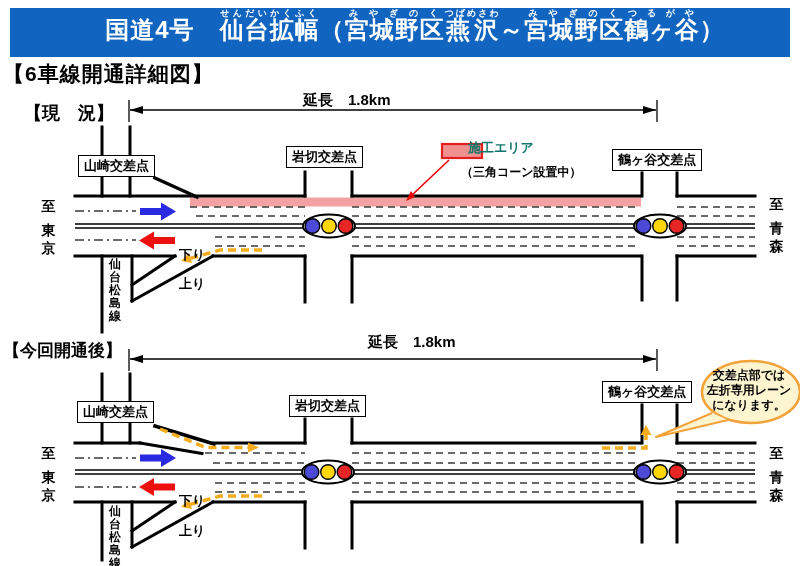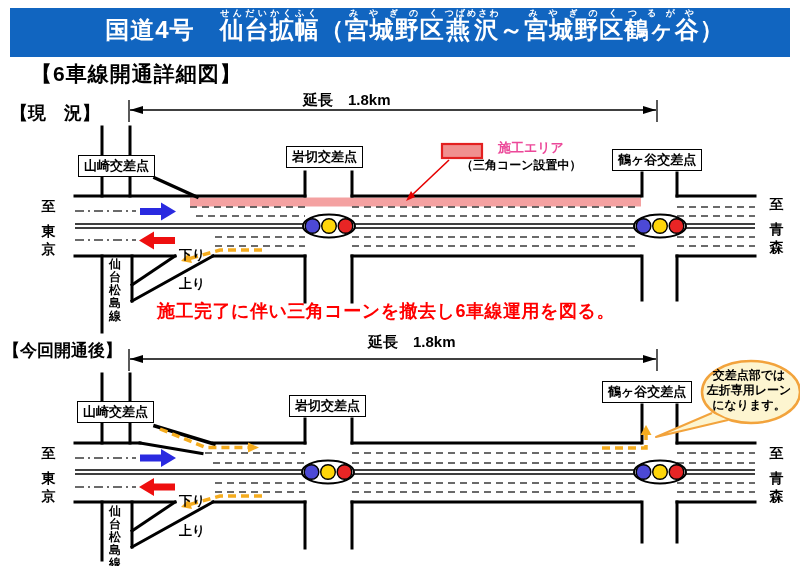--- a/index.html
+++ b/index.html
@@ -6,39 +6,39 @@
   body { font-family:"Liberation Sans","DejaVu Sans",sans-serif; }
   #stage { position:relative; width:800px; height:566px; background:#fff; overflow:hidden; }
   #stage svg { position:absolute; left:0; top:0; }
 
   
   .hdr { position:absolute; left:10px; top:8px; width:780px; height:49px;
          background:#1165c0; color:#fff; text-align:center; overflow:hidden; }
   .hdr-title { font-size:24px; font-weight:bold; line-height:1.05; padding-top:2px; letter-spacing:1px;padding-left:30px; }
   .hdr-title rt { font-size:9px; font-weight:bold; letter-spacing:2px; }
 
-  .sec-title   { position:absolute; left:3px;  top:60px;  font-size:21px; font-weight:bold; color:#000; letter-spacing:1px;margin-left:28px; }
+  .sec-title   { position:absolute; left:3px;  top:60px;  font-size:21px; font-weight:bold; color:#000; letter-spacing:1px; }
   .diag-label  { position:absolute; font-weight:bold; color:#000; }
   .dim-label   { position:absolute; font-size:15px; font-weight:bold; color:#000;margin-left:17px; }
 
   .ibox { position:absolute; background:#fff; border:1.6px solid #000; font-size:13px;
           font-weight:bold; color:#000; padding:2px 5px; white-space:nowrap; line-height:1.2; }
 
   .vdest { position:absolute; width:17px; text-align:center; font-weight:bold; font-size:14px;
            color:#000; line-height:1.3; }
   .vdest span { display:block; word-break:break-all; }
-  .vdest .dest-name { margin-top:7px; }
+  .vdest .dest-name { margin-top:7px;font-family:Liberation Mono, monospace; }
 
   .vroad { position:absolute; width:14px; font-size:12px; font-weight:bold; color:#000;
            line-height:1.08; word-break:break-all; text-align:center; }
 
   .dir-label { position:absolute; font-size:13px; font-weight:bold; color:#000;margin-top:41px; }
 
-  .legend-label { position:absolute; left:498px; top:139px; font-size:13px; font-weight:bold; color:#ec4899; }
-  .legend-sub   { position:absolute; left:461px; top:157px; font-size:12px; font-weight:bold; color:#000; }
+  .legend-label { position:absolute; left:468px; top:139px; font-size:13px; font-weight:bold; color:#0f766e; }
+  .legend-sub   { position:absolute; left:461px; top:164px; font-size:12px; font-weight:bold; color:#000; }
 
   .note { position:absolute; left:157px; top:299px; font-size:18px; font-weight:bold; color:#ff0000; letter-spacing:0.5px; }
 
   .callout-text { position:absolute; left:702px; top:368px; width:94px; text-align:center;
                   font-size:12px; font-weight:bold; color:#000; line-height:1.25; }
 
   
   .edge    { stroke:#000; stroke-width:3;   fill:none; stroke-linecap:square; }
   .edge-t  { stroke:#000; stroke-width:3.5; fill:none; stroke-linecap:square; }
   .lane    { stroke:#3a3a3a; stroke-width:1.7; fill:none; stroke-dasharray:7 5; }
@@ -198,21 +198,21 @@
       </g>
     </g>
   </svg>
 
   <div class="hdr">
     <div class="hdr-title"><ruby>国道4号　</ruby><ruby>仙台<rt>せんだい</rt></ruby><ruby>拡幅<rt>かくふく</rt></ruby><ruby>（</ruby><ruby>宮城野区<rt>みやぎのく</rt></ruby><ruby>燕沢<rt>つばめさわ</rt></ruby><ruby>～</ruby><ruby>宮城野区<rt>みやぎのく</rt></ruby><ruby>鶴ヶ谷<rt>つるがや</rt></ruby><ruby>）</ruby></div>
   </div>
 
   <div class="sec-title">【6車線開通詳細図】</div>
 
-  <div class="diag-label" style="left:10px; top:101px; font-size:18px;">【現　況】</div>
+  <div class="diag-label" style="left:24px; top:101px; font-size:18px;">【現　況】</div>
   <div class="dim-label" style="left:286px; top:91px;">延長　1.8km</div>
 
   <div class="ibox" style="left:78px;  top:155px;">山崎交差点</div>
   <div class="ibox" style="left:286px; top:146px;">岩切交差点</div>
   <div class="ibox" style="left:612px; top:149px;">鶴ヶ谷交差点</div>
 
   <div class="legend-label">施工エリア</div>
   <div class="legend-sub">（三角コーン設置中）</div>
 
   <div class="vdest" style="left:40px; top:197px;">
@@ -222,21 +222,20 @@
   <div class="vdest" style="left:768px; top:195px;">
     <span class="dest-prefix">至</span>
     <span class="dest-name">青森</span>
   </div>
 
   <div class="dir-label" style="left:179px; top:205px;">下り</div>
   <div class="dir-label" style="left:179px; top:234px;">上り</div>
 
   <div class="vroad" style="left:108px; top:258px;">仙台松島線</div>
 
-  <div class="note">施工完了に伴い三角コーンを撤去し6車線運用を図る。</div>
 
   <div class="diag-label" style="left:3px; top:339px; font-size:17px;font-family:Liberation Serif, serif;">【今回開通後】</div>
   <div class="dim-label" style="left:351px; top:333px;">延長　1.8km</div>
 
   <div class="ibox" style="left:77px;  top:401px;">山崎交差点</div>
   <div class="ibox" style="left:289px; top:395px;">岩切交差点</div>
   <div class="ibox" style="left:602px; top:381px;">鶴ヶ谷交差点</div>
 
   <div class="vdest" style="left:40px; top:444px;">
     <span class="dest-prefix">至</span>

